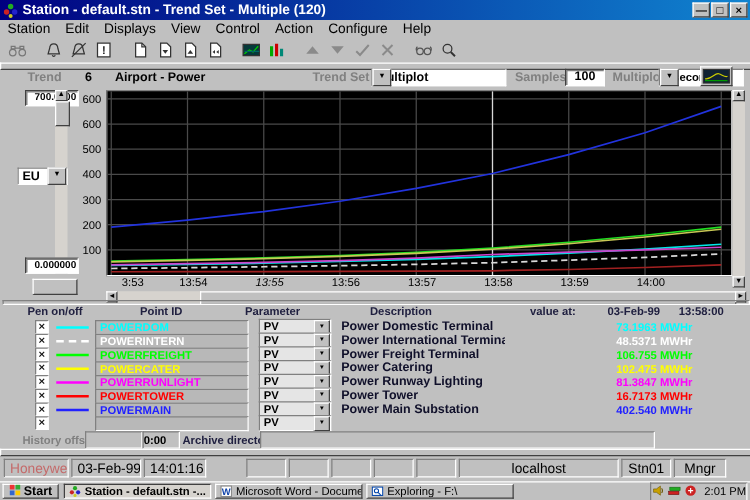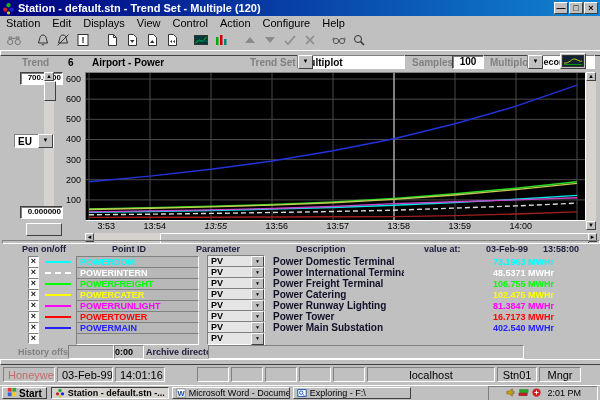--- a/index.html
+++ b/index.html
@@ -86,21 +86,21 @@
   
   #taskbar{left:0;top:385px;width:600px;height:15px;background:#c0c0c0;border-top:1px solid #fff;
        display:flex;align-items:center;padding:0 2px;box-sizing:border-box}
   #start-button{display:flex;align-items:center;height:12px;font-size:10px;font-weight:bold;padding:0 4px;margin-right:4px}
   #start-button svg{width:10px;height:10px;margin-right:2px}
   .task{display:flex;align-items:center;width:118px;height:12px;font-size:9px;padding:0 3px;margin-right:3px;
         white-space:nowrap;overflow:hidden}
   .task.active{border-top:1px solid #404040;border-left:1px solid #404040;border-right:1px solid #fff;border-bottom:1px solid #fff;
         background:#d6d3ce;font-weight:bold}
   .task .ticon,.task svg{width:10px;height:10px;margin-right:3px;flex:none}
-  #tray{margin-left:auto;display:flex;align-items:center;height:13px;padding:0 16px;font-size:9px;
+  #tray{margin-left:auto;display:flex;align-items:center;height:13px;padding:0 0;font-size:9px;
         border-top:1px solid #808080;border-left:1px solid #808080;border-right:1px solid #fff;border-bottom:1px solid #fff}
   #tray svg{width:11px;height:11px;margin-right:2px}
   #clock{margin-left:3px}
 </style>
 </head>
 <body>
 
 <div id="titlebar" class="abs">
   <span class="ticon" id="title-icon"><svg viewBox="0 0 12 12">
         <circle cx="6" cy="3" r="2" fill="#2a2"></circle>

